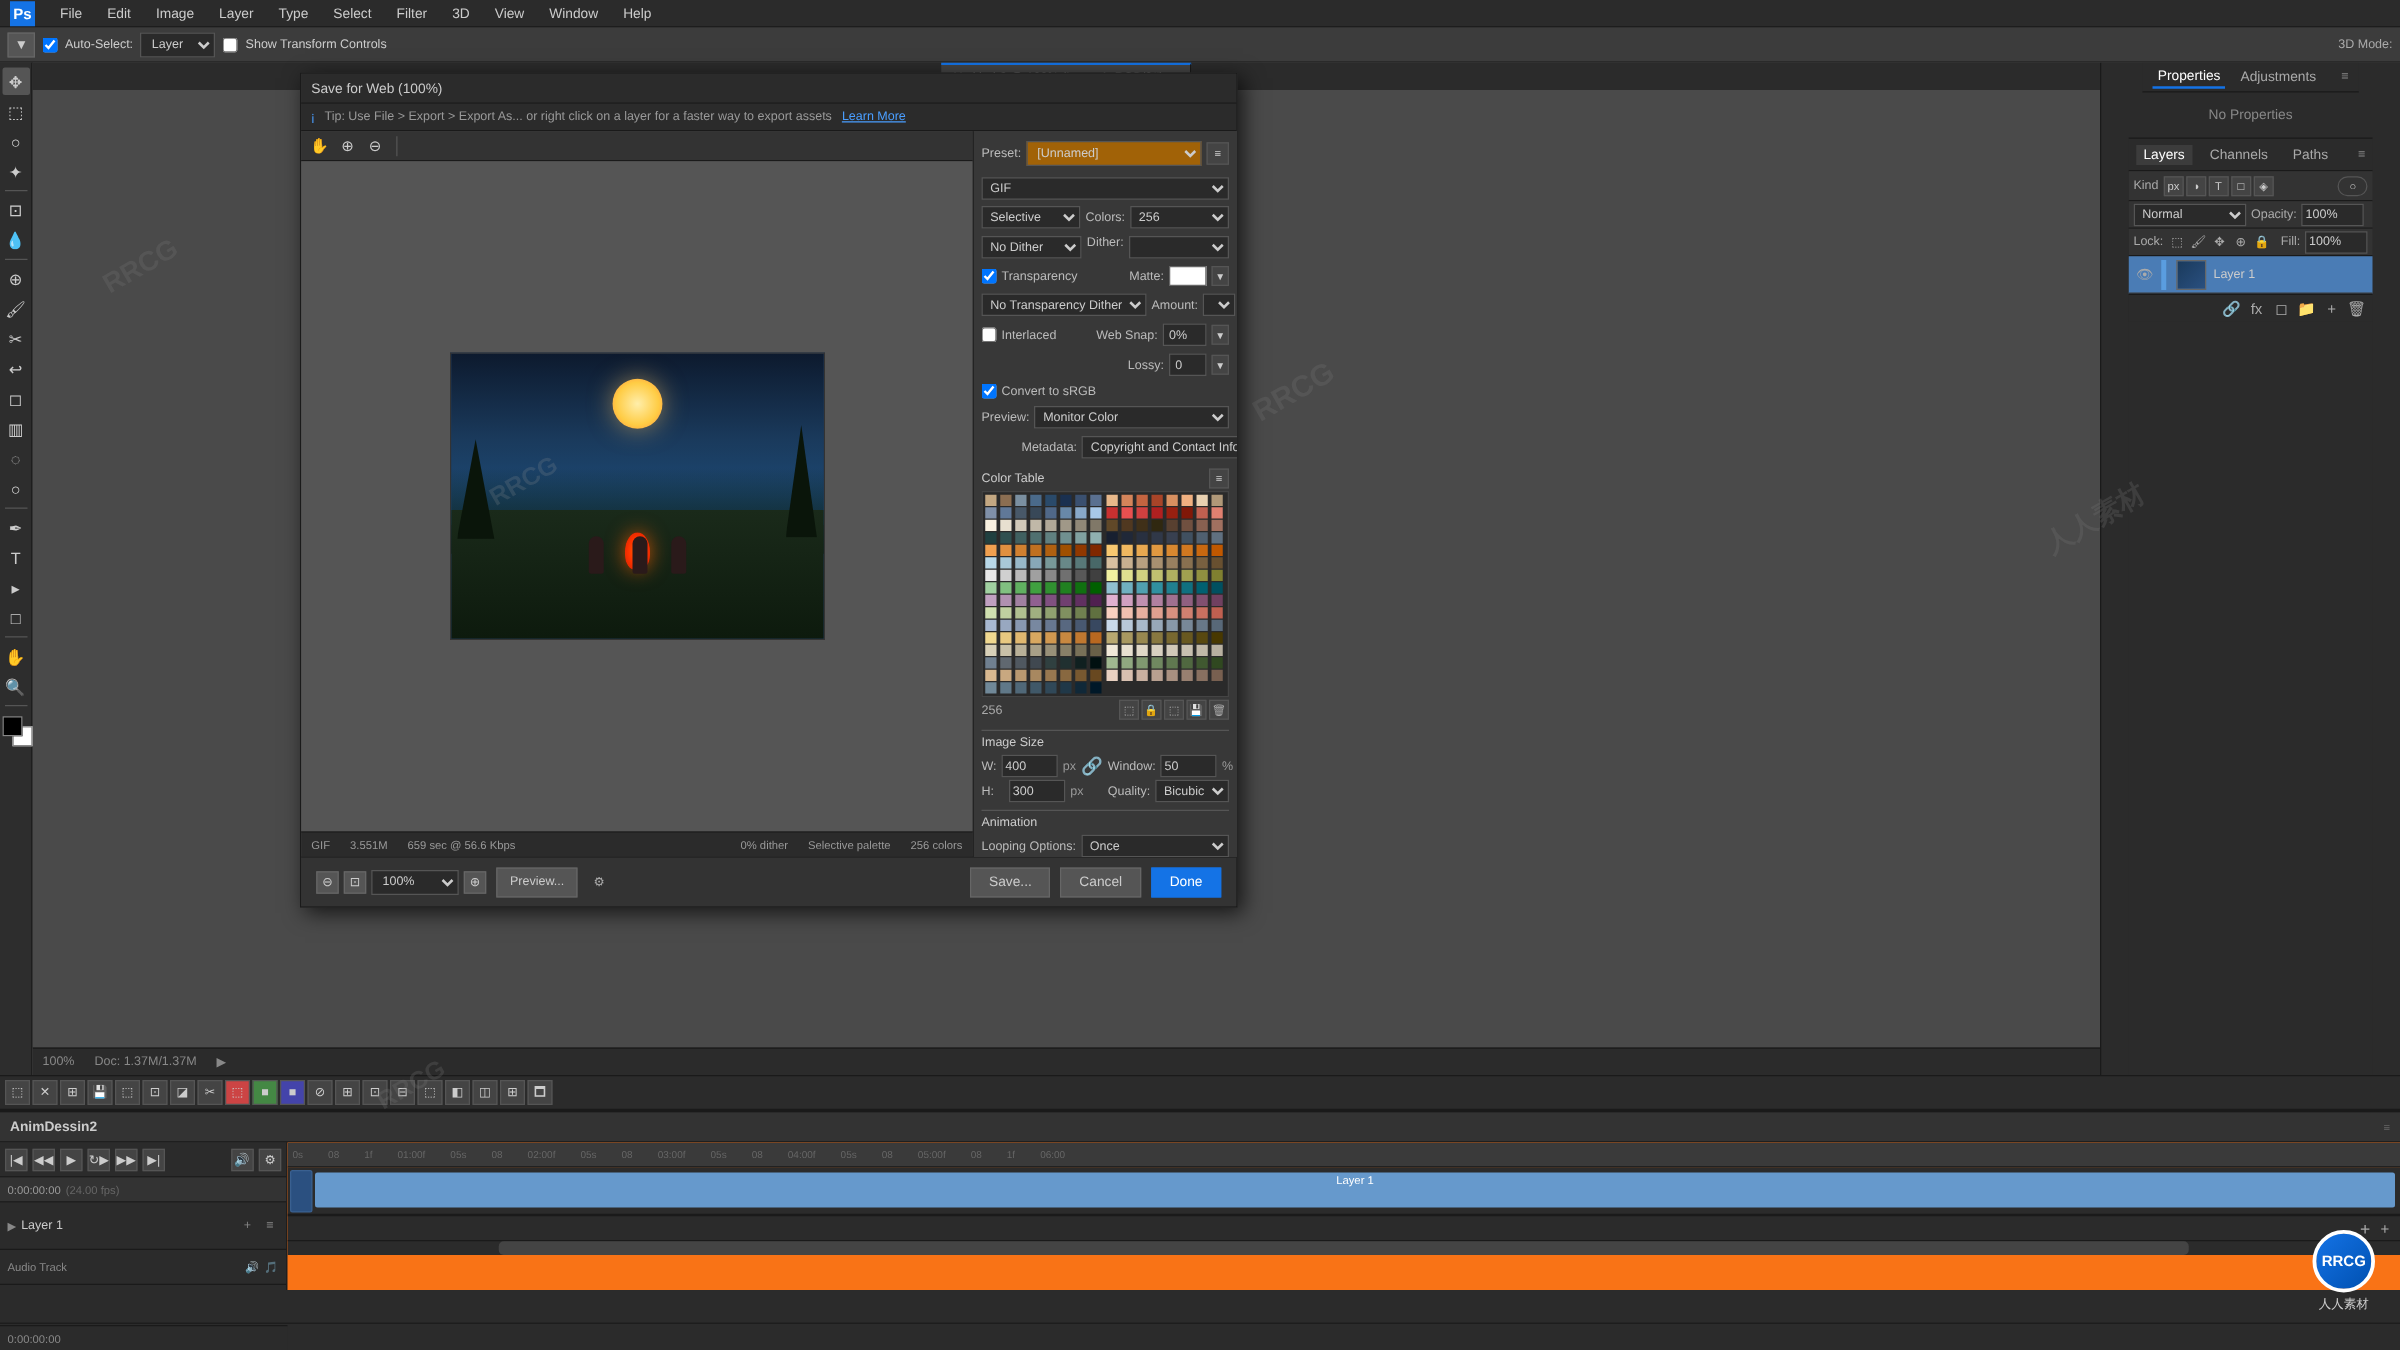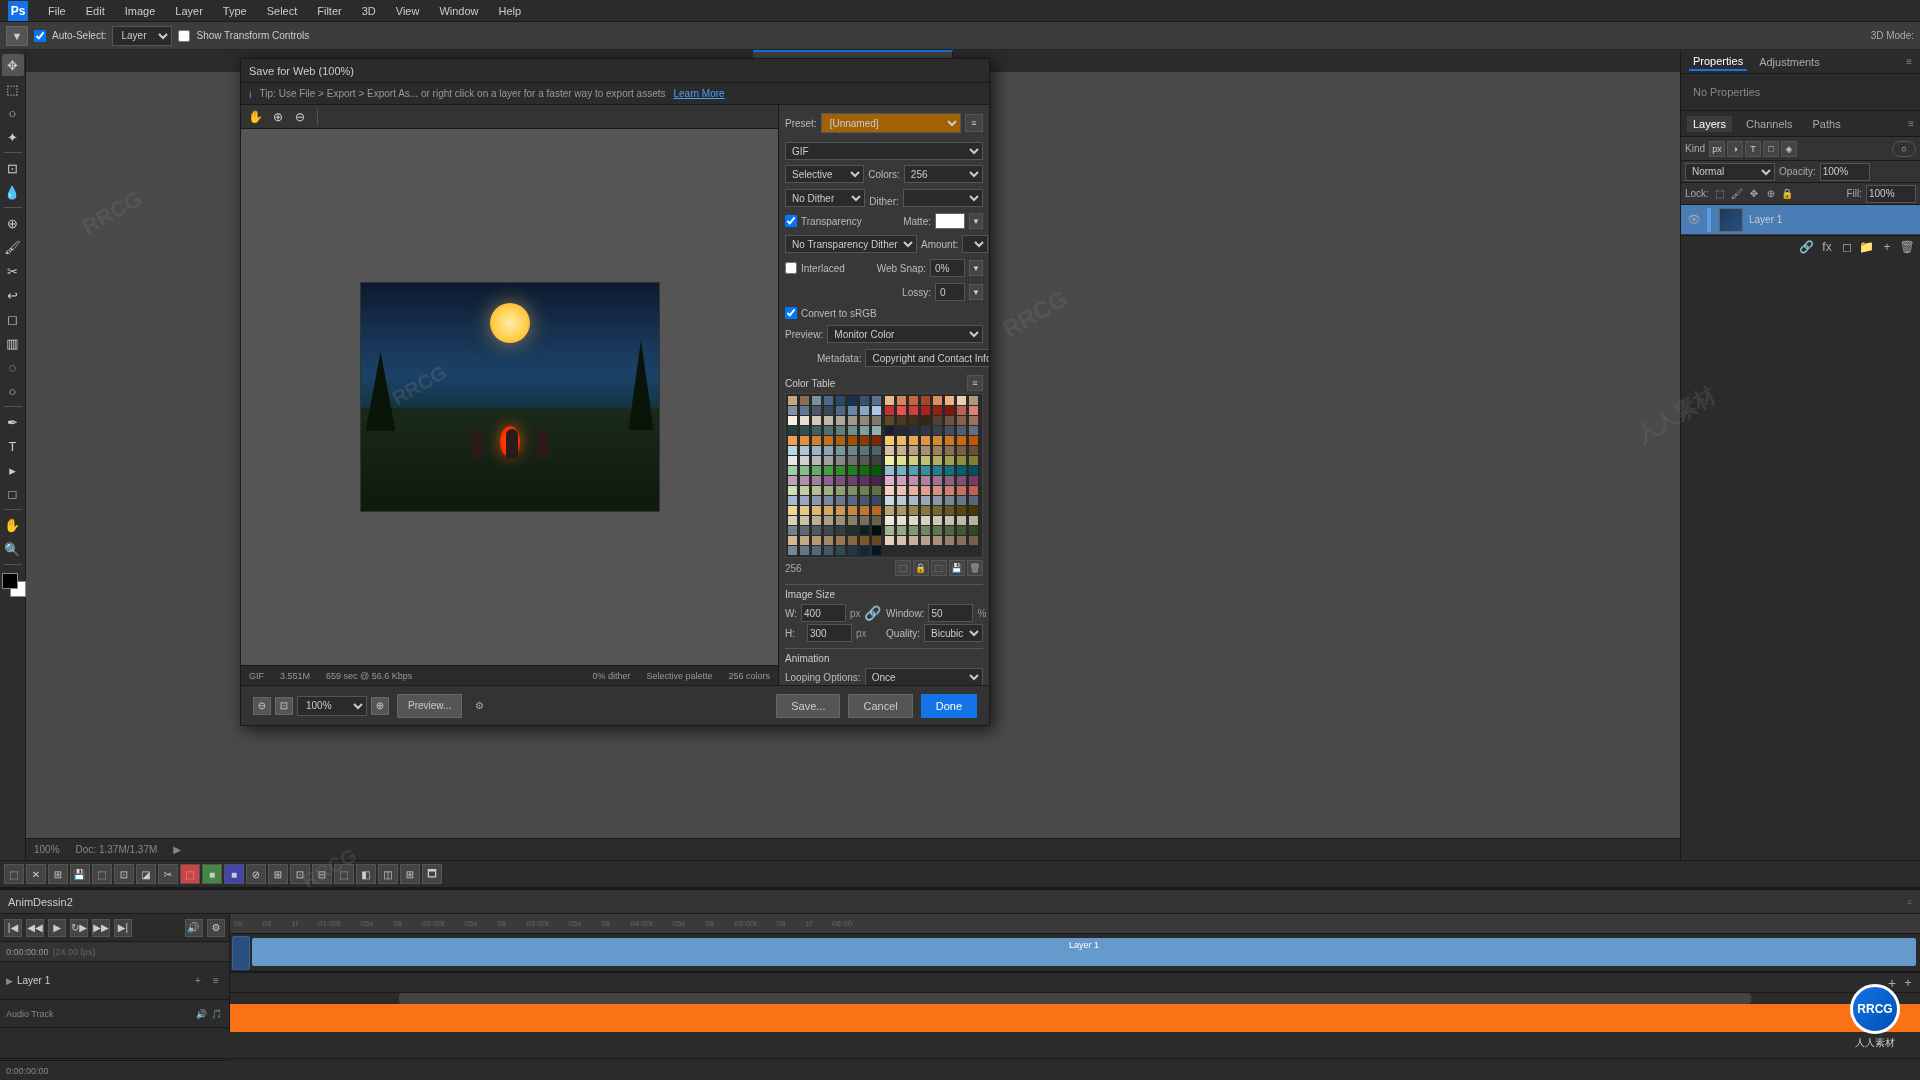--- a/index.html
+++ b/index.html
@@ -26,21 +26,21 @@
     .tool-btn.active { background: #555; }
     .tool-separator { width: 18px; height: 1px; background: #555; margin: 2px 0; }
     .color-swatch-area { display: flex; flex-direction: column; align-items: center; margin-top: 4px; position: relative; }
     .fg-swatch { width: 16px; height: 16px; background: #000; border: 1px solid #888; position: absolute; top: 0; left: 2px; z-index: 2; }
     .bg-swatch { width: 16px; height: 16px; background: #fff; border: 1px solid #888; position: absolute; top: 8px; left: 10px; z-index: 1; }
     .tab-bar { height: 22px; background: #2b2b2b; display: flex; align-items: center; padding: 0 4px; justify-content: center; }
     .tab-item { height: 22px; padding: 0 10px; background: #444; border-right: 1px solid #1a1a1a; border-top: 2px solid #1473e6; color: #ccc; font-size: 10px; display: flex; align-items: center; gap: 4px; cursor: pointer; }
     .close-tab { font-size: 9px; color: #999; cursor: pointer; }
 
     
-    .right-panels { width: 240px; background: #2b2b2b; border-left: 1px solid #1a1a1a; display: flex; flex-direction: column; }
+    .right-panels { width: 240px; background: #2b2b2b; border-left: 1px solid #1a1a1a; display: flex; flex-direction: column; align-items: center; }
     .panel-header { height: 24px; background: #2b2b2b; border-bottom: 1px solid #1a1a1a; display: flex; align-items: center; padding: 0 8px; gap: 8px; }
     .panel-tab { font-size: 11px; color: #aaa; cursor: pointer; padding: 2px 4px; }
     .panel-tab.active { color: #fff; border-bottom: 2px solid #1473e6; }
     .no-properties { padding: 12px; color: #888; font-size: 11px; }
 
     
     .layers-panel { flex: 1; background: #2b2b2b; border-top: 1px solid #1a1a1a; }
     .layers-header { height: 26px; display: flex; align-items: center; padding: 0 6px; gap: 8px; border-bottom: 1px solid #1a1a1a; }
     .layers-tab { font-size: 11px; color: #aaa; cursor: pointer; padding: 2px 6px; }
     .layers-tab.active { color: #fff; background: #3c3c3c; }
@@ -57,21 +57,21 @@
     .layer-item { height: 30px; background: #444; display: flex; align-items: center; padding: 0 6px; gap: 6px; cursor: pointer; border-bottom: 1px solid #3a3a3a; }
     .layer-visibility { width: 14px; height: 14px; display: flex; align-items: center; justify-content: center; color: #aaa; font-size: 11px; cursor: pointer; }
     .layer-thumb { width: 24px; height: 24px; background: #555; border: 1px solid #666; flex-shrink: 0; }
     .layer-name { font-size: 10px; color: #ccc; }
     .layers-bottom { height: 22px; background: #2b2b2b; display: flex; align-items: center; justify-content: flex-end; padding: 0 4px; gap: 2px; border-top: 1px solid #1a1a1a; }
     .layer-action-btn { width: 18px; height: 18px; background: transparent; border: none; color: #aaa; cursor: pointer; display: flex; align-items: center; justify-content: center; font-size: 12px; }
 
     
     .timeline-area { height: 170px; background: #2b2b2b; border-top: 2px solid #1a1a1a; }
     .timeline-header { height: 24px; background: #333; display: flex; align-items: center; padding: 0 8px; border-bottom: 1px solid #1a1a1a; }
-    .timeline-title { font-size: 11px; color: #ccc; font-weight: normal; }
+    .timeline-title { font-size: 11px; color: #ccc; font-weight: bold; }
     .tl-btn { width: 20px; height: 20px; background: #444; border: 1px solid #555; color: #ccc; font-size: 10px; cursor: pointer; display: flex; align-items: center; justify-content: center; }
     .timeline-content { display: flex; height: calc(170px - 24px - 28px); }
     .timeline-left { width: 230px; background: #2b2b2b; border-right: 1px solid #1a1a1a; flex-shrink: 0; }
     .timeline-ruler { flex: 1; background: #f97316; overflow: hidden; text-align: center; }
     .ruler-bar { height: 20px; background: #3a3a3a; border-bottom: 1px solid #1a1a1a; display: flex; align-items: center; padding: 0 4px; }
 
     
     .watermark { position: absolute; color: rgba(120,120,120,0.25); font-size: 28px; font-weight: bold; pointer-events: none; transform: rotate(-30deg); }
 
     
@@ -499,21 +499,21 @@
         <div style="display:flex;gap:4px;align-items:center;margin-bottom:2px;">
           <select class="sfw-select" style="flex:1;">
             <option>Selective</option>
           </select>
           <span style="font-size:10px;color:#bbb;">Colors:</span>
           <select class="sfw-select" style="width:50px;">
             <option>256</option>
           </select>
         </div>
 
-        <div style="display:flex;gap:4px;align-items:flex-end;margin-bottom:2px;">
+        <div style="display:flex;gap:4px;align-items:flex-start;margin-bottom:2px;">
           <select class="sfw-select" style="flex:1;">
             <option>No Dither</option>
           </select>
           <span style="font-size:10px;color:#bbb;">Dither:</span>
           <select class="sfw-select" style="width:50px;">
             <option></option>
           </select>
         </div>
 
         <div style="display:flex;gap:4px;align-items:center;margin-bottom:2px;">

